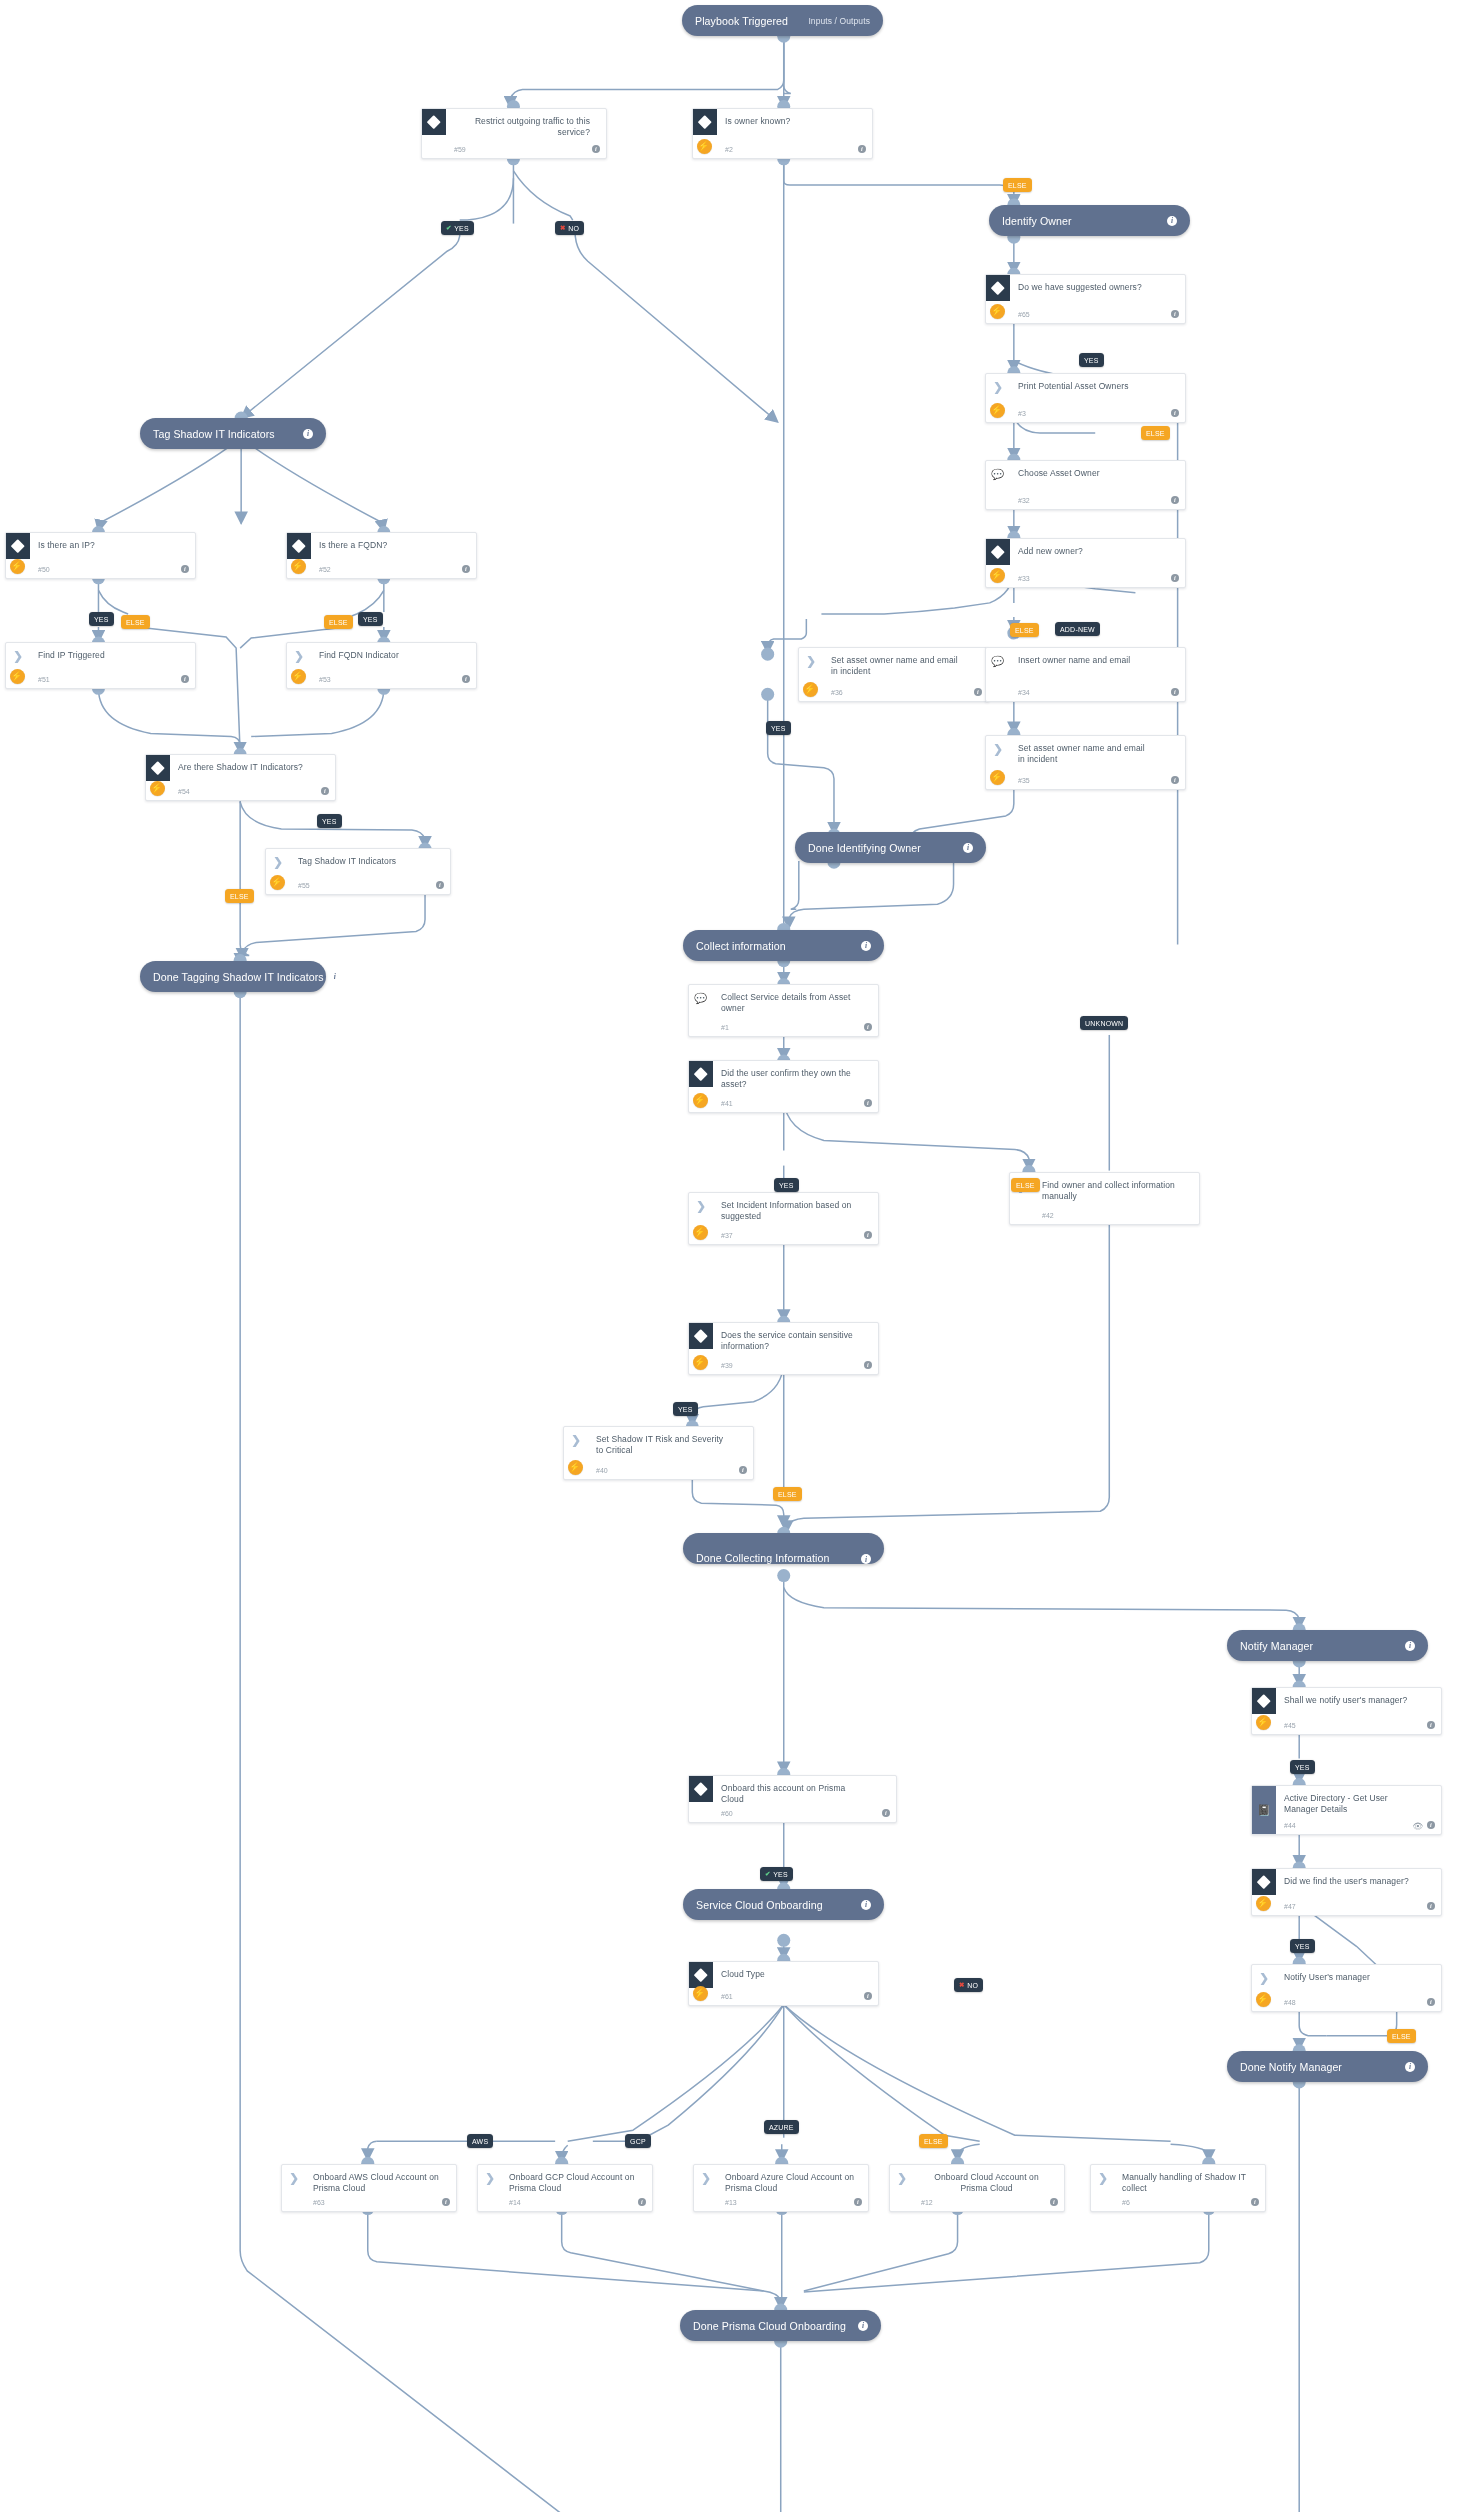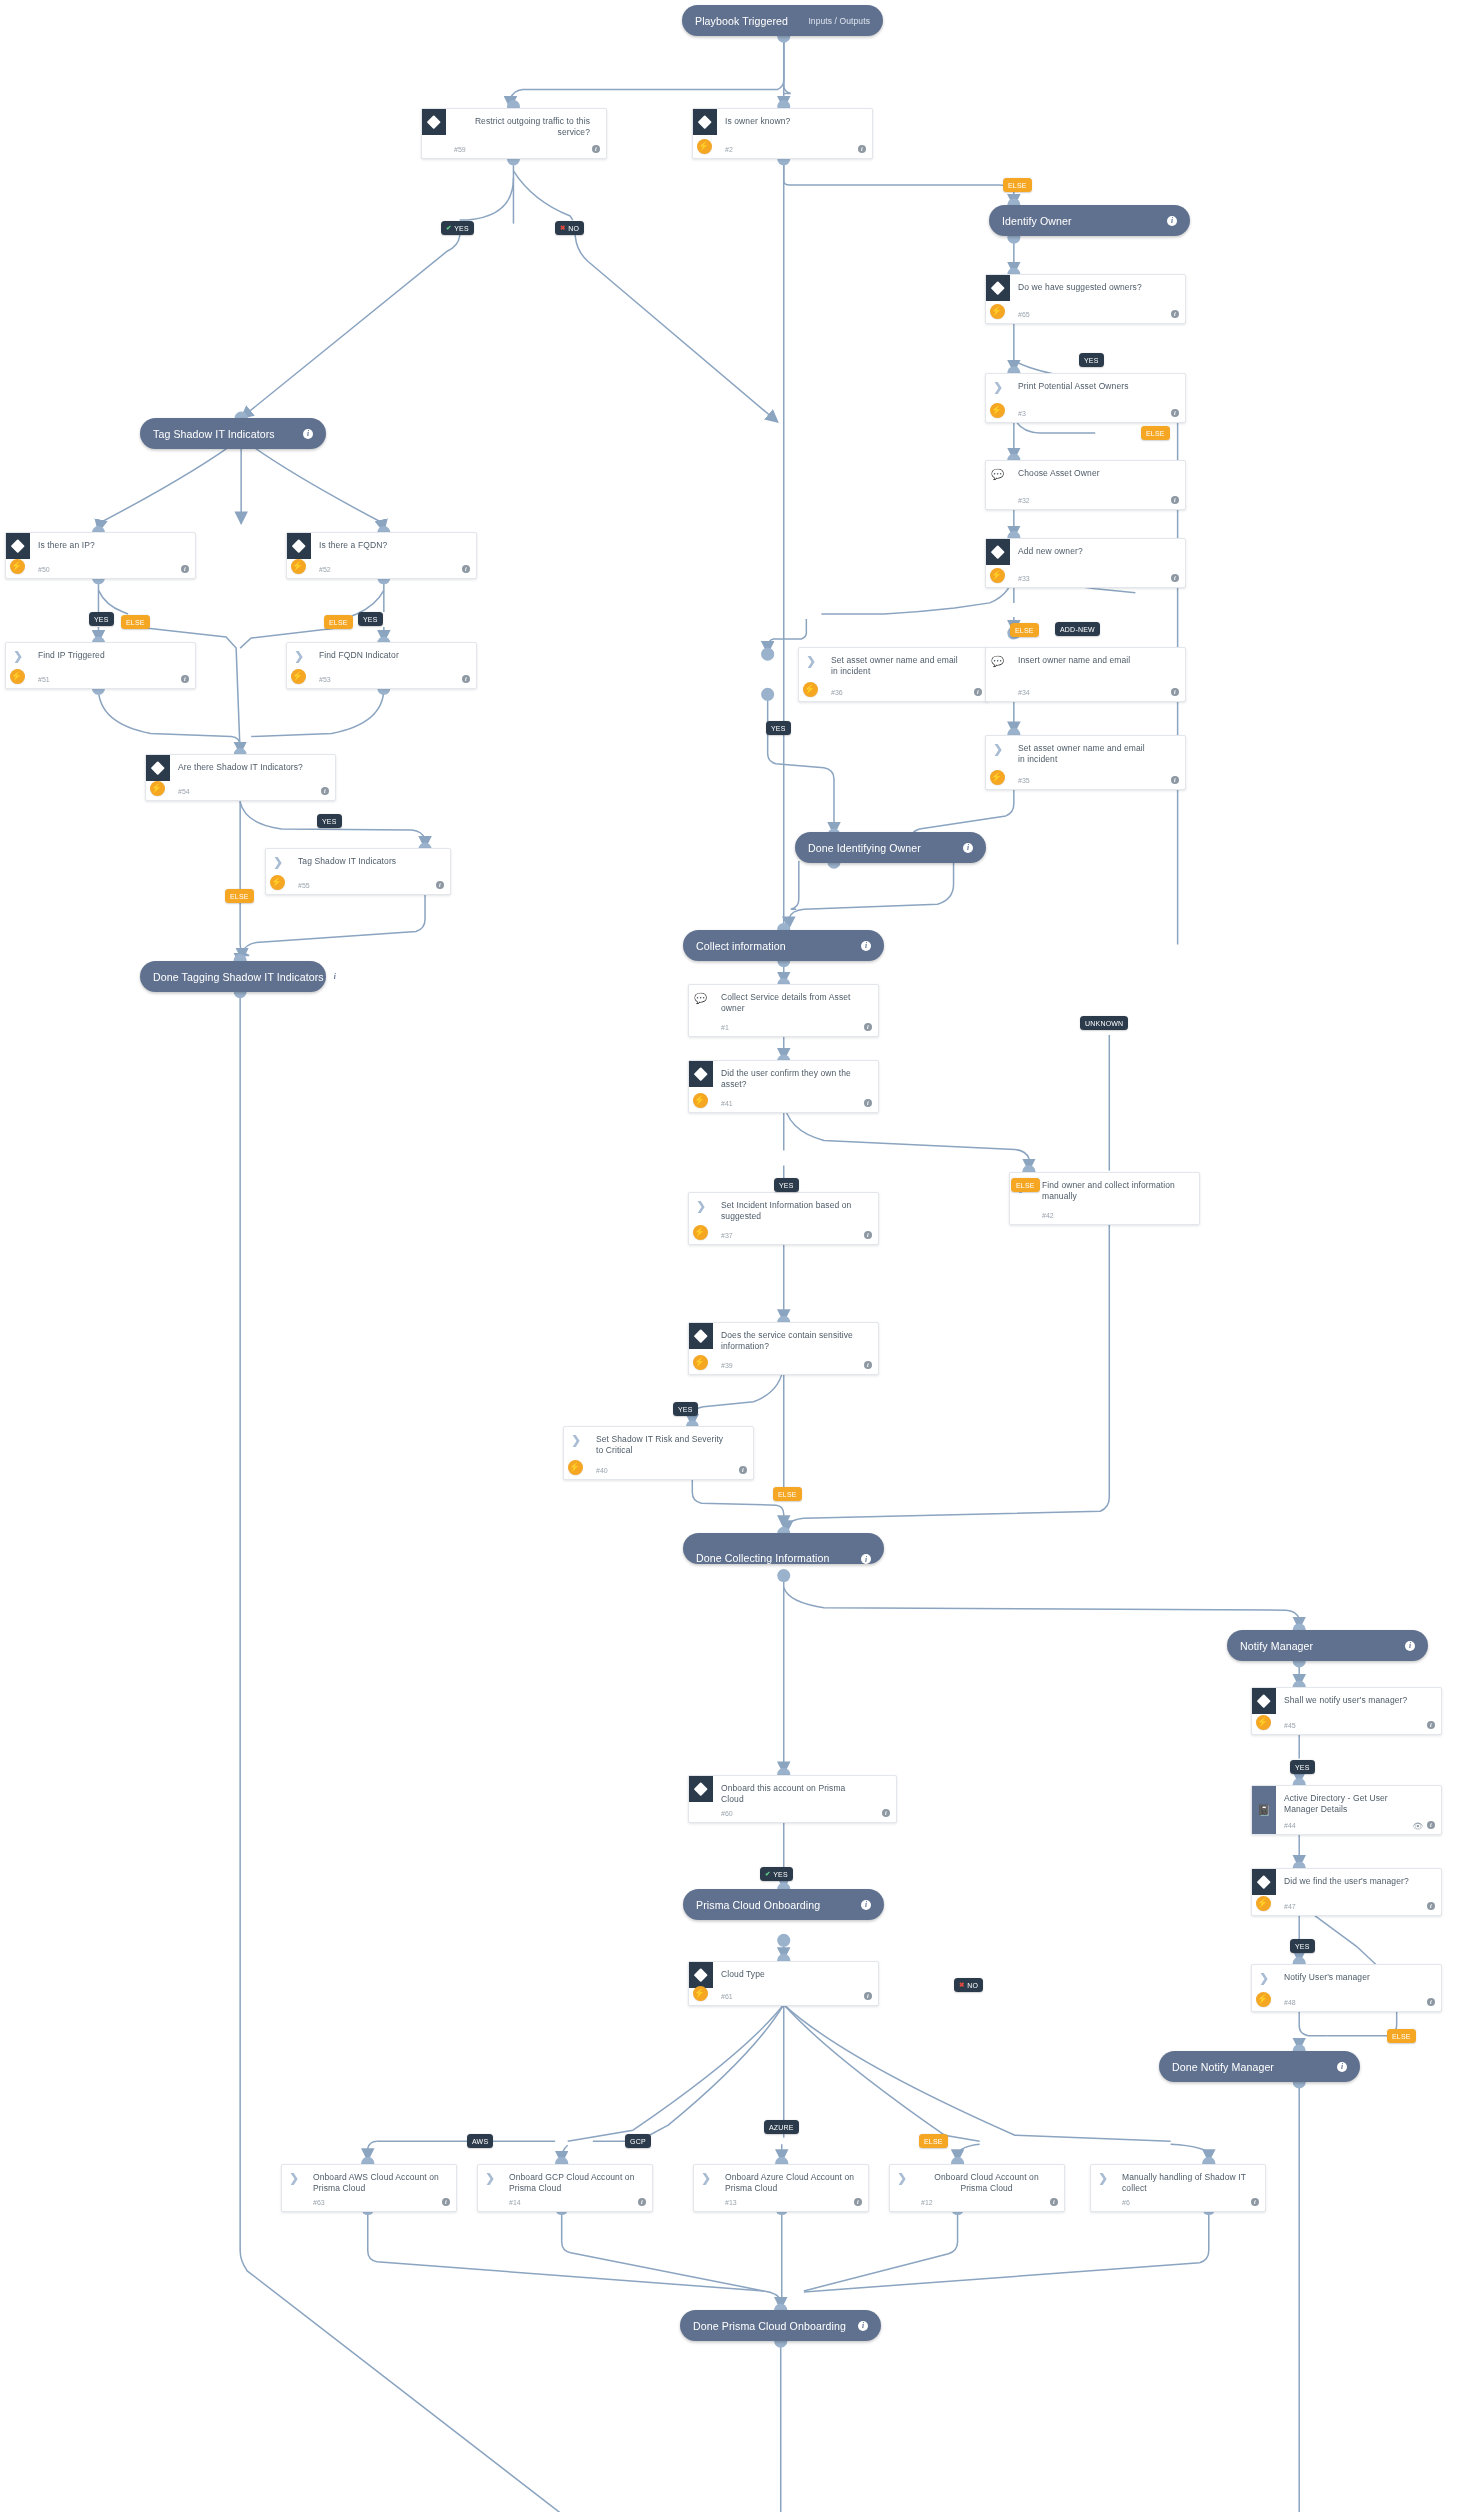--- a/index.html
+++ b/index.html
@@ -388,25 +388,25 @@
     <span class="sec-label">Done Collecting Information</span>
     <span class="info">i</span>
   </div>
 
   <div class="section" style="left:1227px; top:1630px; width:201px;">
     <span class="sec-label">Notify Manager</span>
     <span class="info">i</span>
   </div>
 
   <div class="section" style="left:683px; top:1889px; width:201px;">
-    <span class="sec-label">Prisma Cloud Onboarding</span>
+    <span class="sec-label">Service Cloud Onboarding</span>
     <span class="info">i</span>
   </div>
 
-  <div class="section" style="left:1159px; top:2051px; width:201px;">
+  <div class="section" style="left:1227px; top:2051px; width:201px;">
     <span class="sec-label">Done Notify Manager</span>
     <span class="info">i</span>
   </div>
 
   <div class="section" style="left:680px; top:2310px; width:201px;">
     <span class="sec-label">Done Prisma Cloud Onboarding</span>
     <span class="info">i</span>
   </div>
 
   <div class="task" style="left:421px; top:108px; width:186px; height:51px;text-align:right;">

